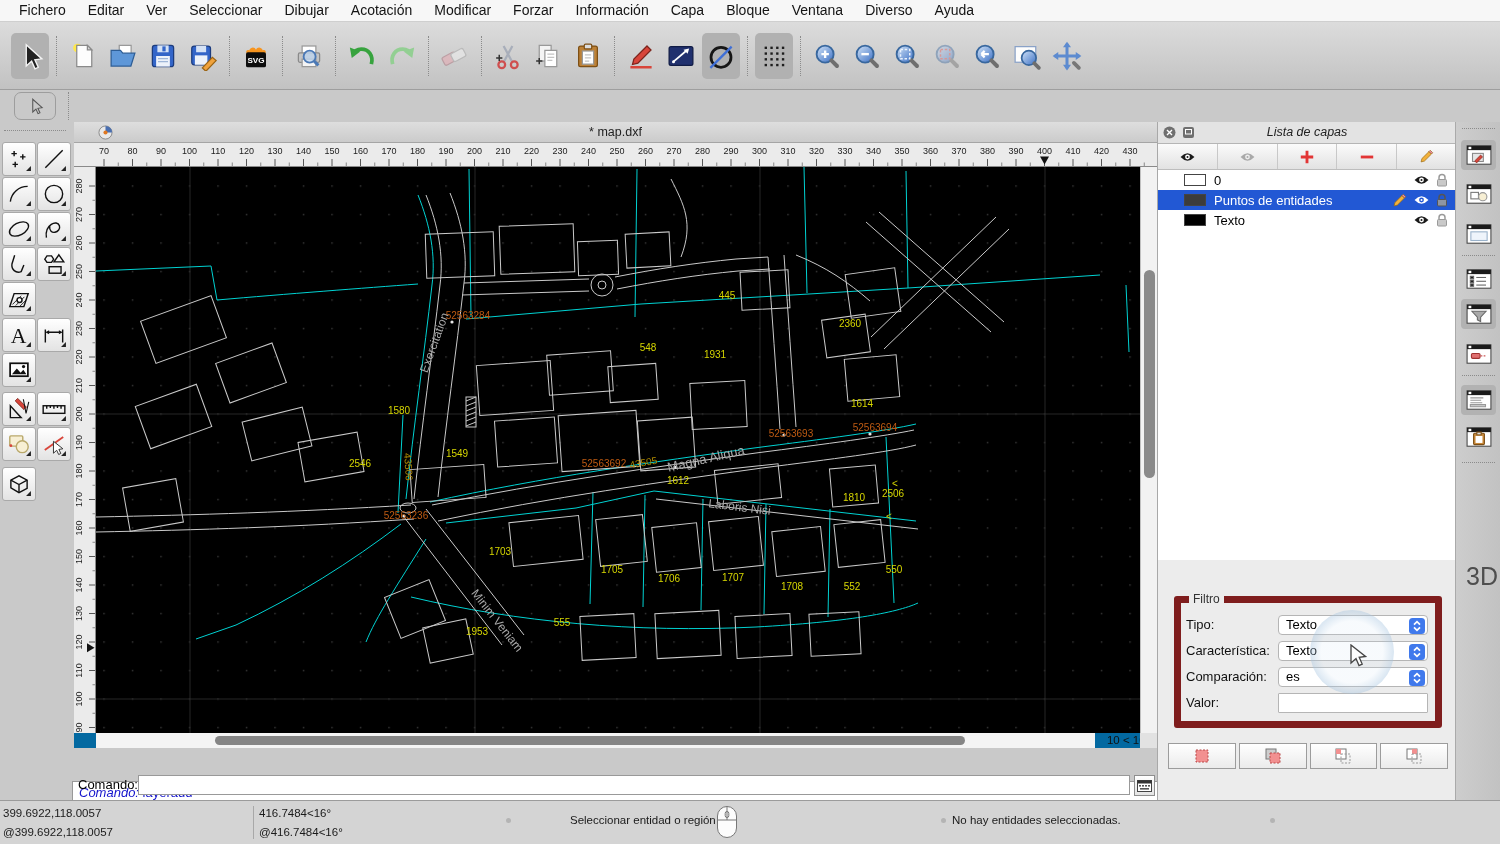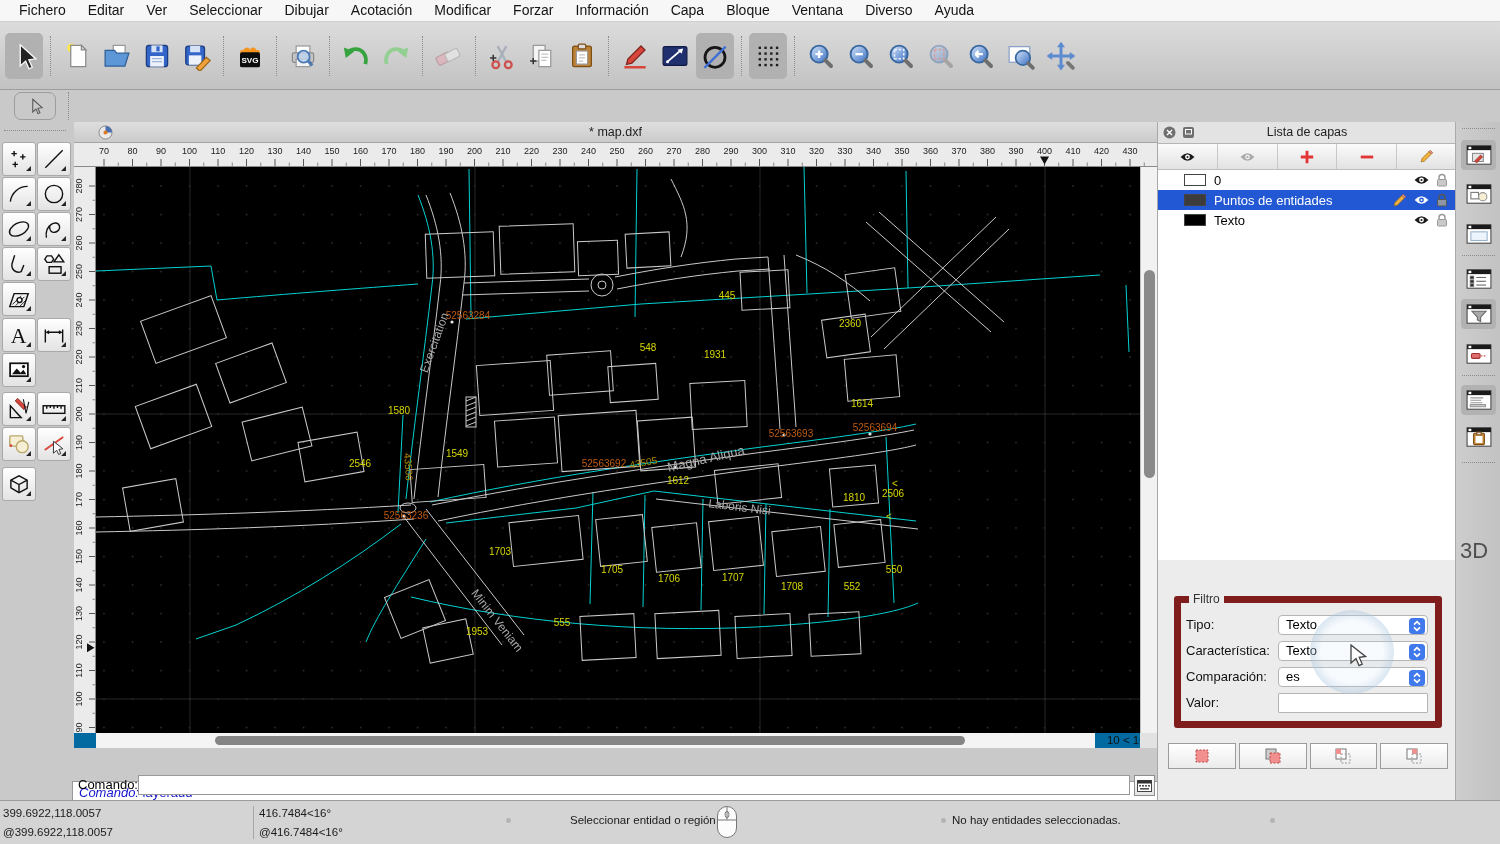--- a/index.html
+++ b/index.html
@@ -9,21 +9,21 @@
 
   
   #menubar { position:absolute; left:0; top:0; width:1500px; height:22px; background:#f7f7f7;
     border-bottom:1px solid #cfcfcf; display:flex; align-items:center; padding-left:8px;
     font-size:14px; color:#141414; }
   .menu-item { padding:0 11px; line-height:21px; }
 
   
   #toolbar { position:absolute; left:0; top:22px; width:1500px; height:68px;
     background:linear-gradient(#dcdcdc,#c2c2c2); border-bottom:1px solid #9e9e9e;
-    display:flex; align-items:center; padding-left:4px; }
+    display:flex; align-items:center; padding-left:10px; }
   .tb { width:38px; height:46px; display:flex; align-items:center; justify-content:center;
     background:transparent; border:none; margin:0 1px; }
   .tb svg { width:30px; height:30px; }
   .tb.pressed { background:#b1b1b1; border-radius:5px; }
   .tb-sep { border-left:1px dotted #8b8b8b; height:40px; margin:0 6px; width:0; }
 
   
   #toolrow2 { position:absolute; left:0; top:90px; width:1500px; height:32px; }
   #pointer2 { position:absolute; left:14px; top:2px; width:42px; height:28px;
     border:1px solid #9d9d9d; border-radius:7px; display:flex; align-items:center; justify-content:center; }
@@ -59,21 +59,21 @@
   #cmdhist .lbl { font-style:italic; }
   #cmdhist-sb { position:absolute; right:1px; top:1px; width:8px; height:19px; background:#e8e8e8; }
   #cmdhist-sb div { width:6px; height:14px; margin:1px; background:#9a9a9a; border-radius:3px; }
   #cmdrow { position:absolute; left:72px; top:773px; width:1085px; height:25px; }
   #cmdrow .lbl { position:absolute; left:6px; top:4px; font-size:13px; color:#000; }
   #cmdinput { position:absolute; left:66px; top:2px; width:992px; height:20px; border:1px solid #999; background:#fff; font-size:13px; padding:0 4px; font-family:"Liberation Sans",sans-serif;}
   #kbbtn { position:absolute; left:1062px; top:2px; width:21px; height:21px; background:linear-gradient(#fff,#e4e4e4); border:1px solid #8e8e8e; display:flex; align-items:center; justify-content:center; }
 
   
   .panel-title { position:absolute; left:0; width:298px; height:22px; background:#e3e3e3;
-    border-bottom:1px solid #b5b5b5; text-align:center; font-size:12.5px; color:#222; line-height:21px; }
+    border-bottom:1px solid #b5b5b5; text-align:center; font-size:12.5px; color:#222; line-height:21px;font-style:italic; }
   .pclose { position:absolute; left:5px; top:4px; width:13px; height:13px; }
   .pfloat { position:absolute; left:24px; top:4px; width:13px; height:13px; }
 
   #layerpanel { position:absolute; left:1157px; top:122px; width:298px; height:438px; background:#fff; border-left:1px solid #a8a8a8; }
   #layer-toolbar { position:absolute; left:0; top:22px; width:298px; height:26px; display:flex;
     background:linear-gradient(#fbfbfb,#e2e2e2); border-bottom:1px solid #bdbdbd; }
   #layer-toolbar .ltb { flex:1; border-right:1px solid #c8c8c8; display:flex; align-items:center; justify-content:center; }
   #layer-toolbar .ltb:last-child { border-right:none; }
   #layer-list { position:absolute; left:0; top:48px; width:298px; height:390px; background:#fff; }
   .layer-row { height:20px; display:flex; align-items:center; padding:0 8px 0 26px; font-size:13px; color:#000; }
@@ -98,21 +98,21 @@
     background:radial-gradient(circle, rgba(205,224,242,0.15) 52%, rgba(167,197,224,0.42) 70%,
       rgba(238,246,252,0.55) 80%, rgba(167,197,224,0.35) 89%, rgba(255,255,255,0) 99%); }
   #fcursor { position:absolute; left:1349px; top:644px; width:18px; height:26px; }
 
   
   #dock { position:absolute; left:1455px; top:122px; width:45px; height:678px; background:linear-gradient(90deg,#cdcdcd,#c2c2c2); border-left:1px solid #aaa; }
   .dock-btn { position:absolute; left:5px; width:35px; height:30px; display:flex; align-items:center; justify-content:center; }
   .dock-btn svg { width:26px; height:22px; }
   .dock-btn.pressed { background:#b2b2b2; border-radius:4px; }
   .dock-sep { position:absolute; left:6px; width:33px; border-top:1px dotted #8b8b8b; }
-  #label3d { position:absolute; left:4px; top:416px; width:38px; font-size:22px; color:#4e4e4e; text-align:left; }
+  #label3d { position:absolute; left:4px; top:440px; width:38px; font-size:25px; color:#4e4e4e; text-align:right; }
 
   
   #statusbar { position:absolute; left:0; top:800px; width:1500px; height:44px; background:#d4d4d4;
     border-top:1px solid #9b9b9b; font-size:11.5px; color:#1a1a1a; }
   #statusbar .s { position:absolute; white-space:nowrap; }
   .sdot { position:absolute; width:5px; height:5px; border-radius:50%; background:#b4b4b4; }
   #sbdiv { position:absolute; left:253px; top:5px; height:33px; border-left:1px solid #a8a8a8; }
 </style>
 </head>
 <body>

